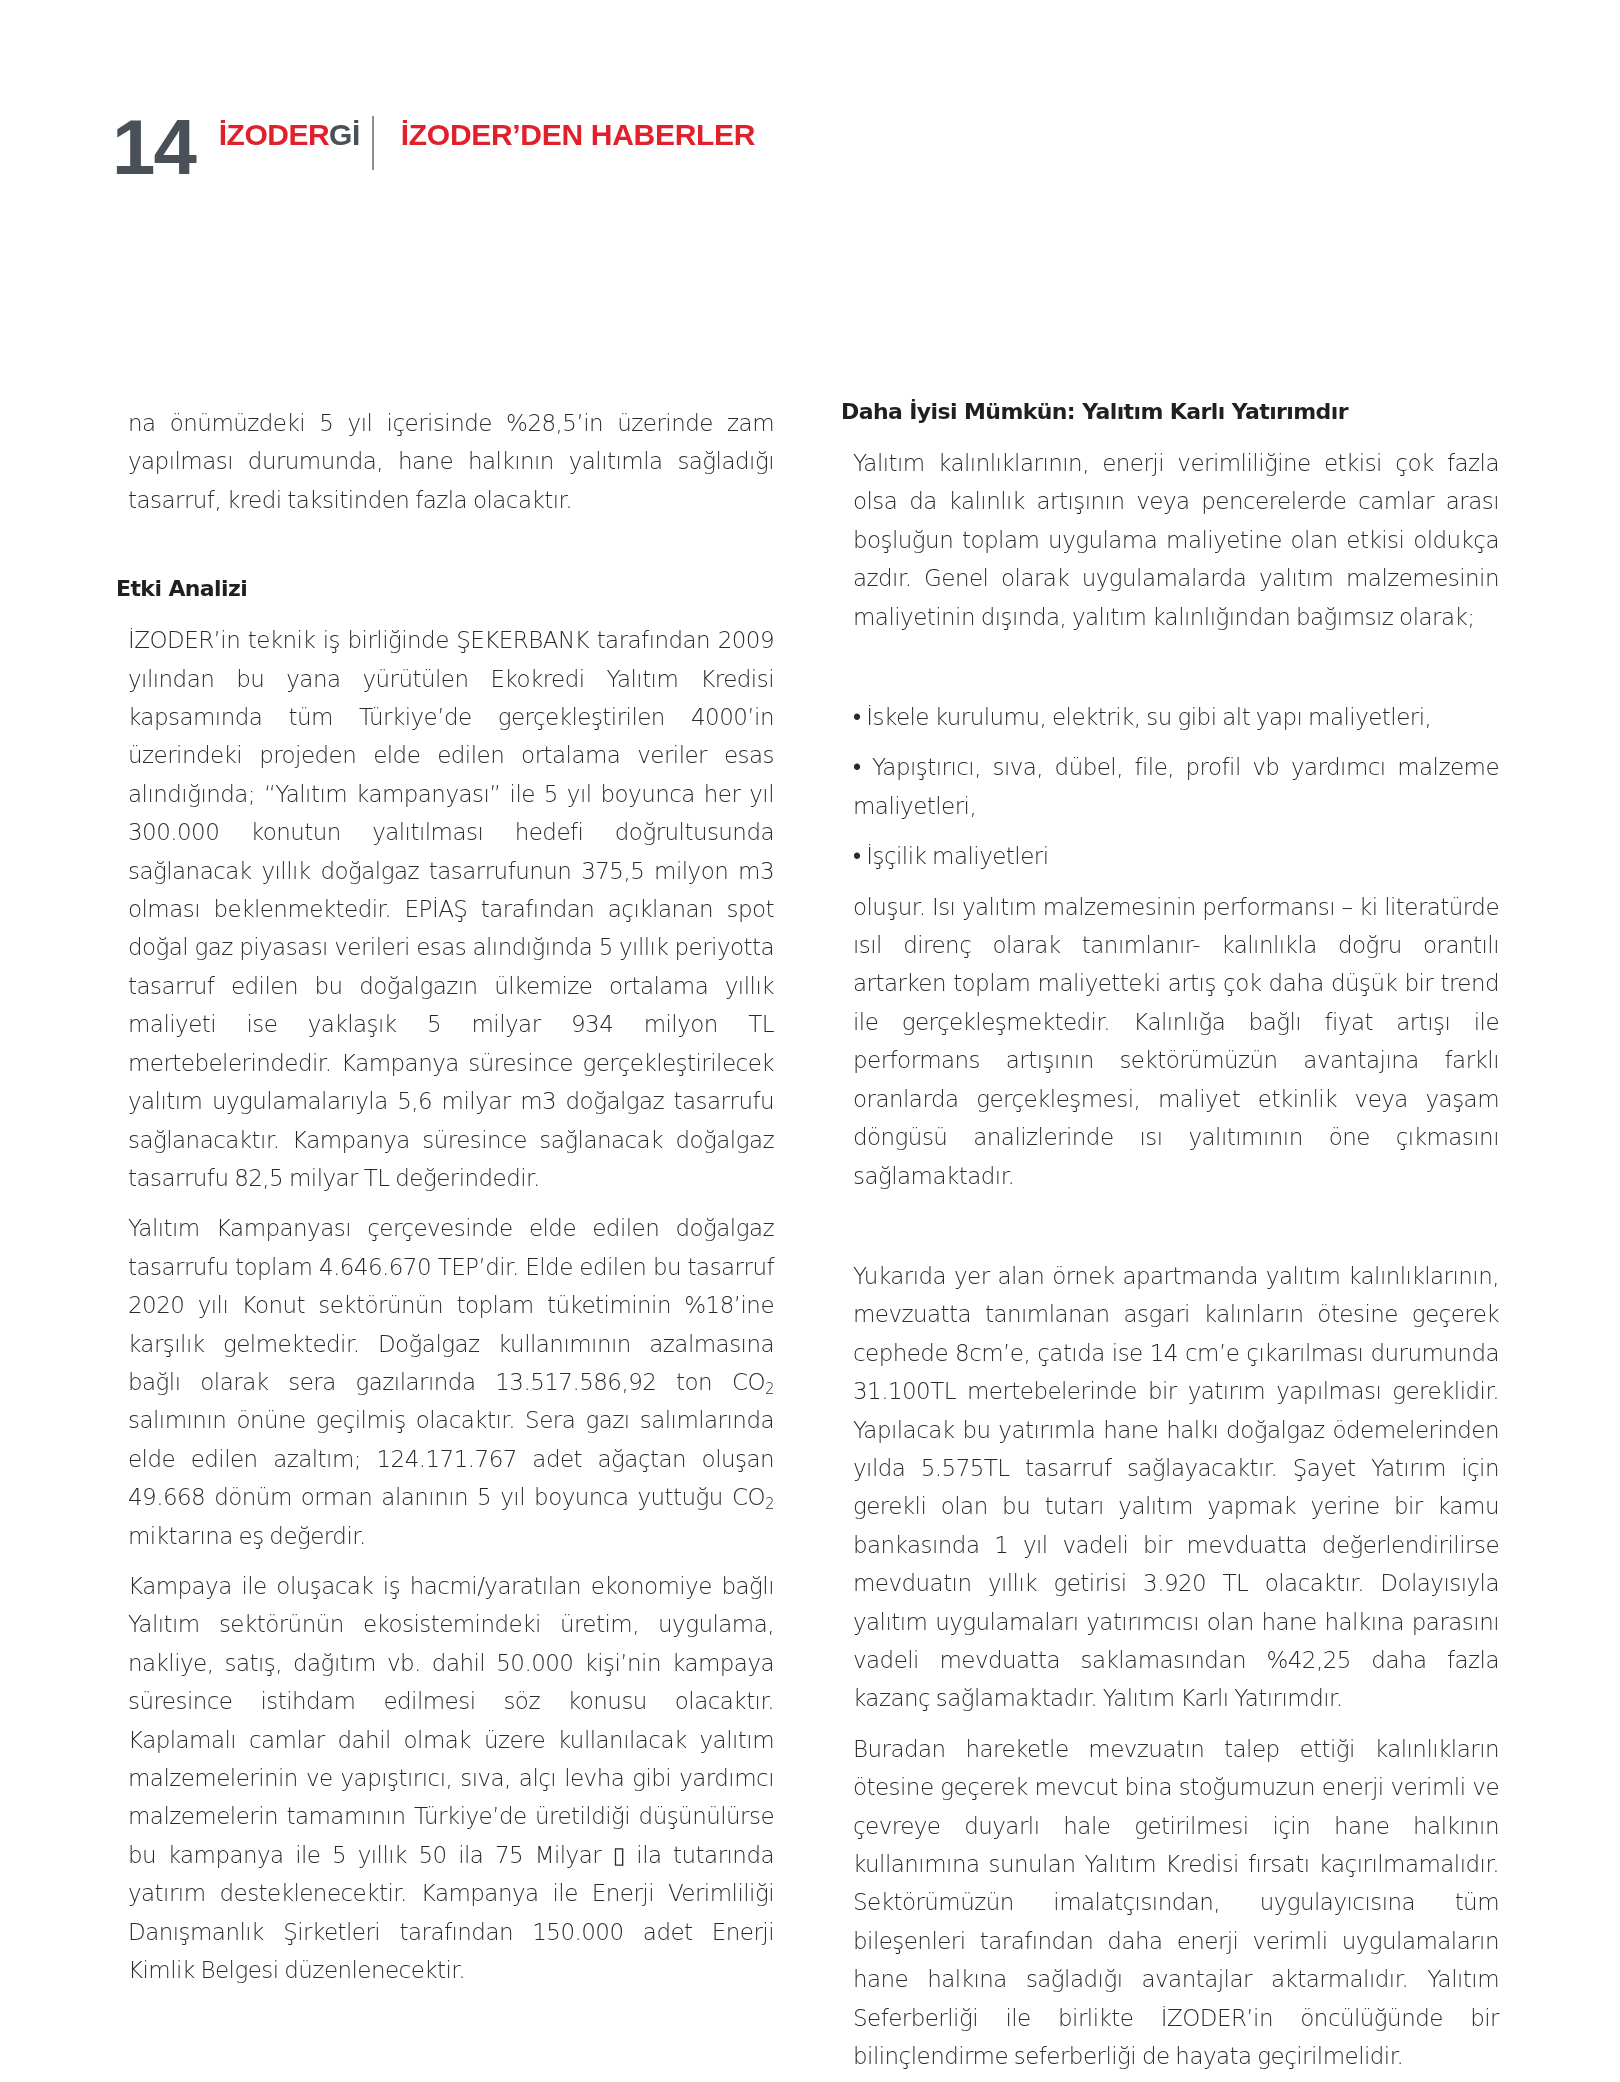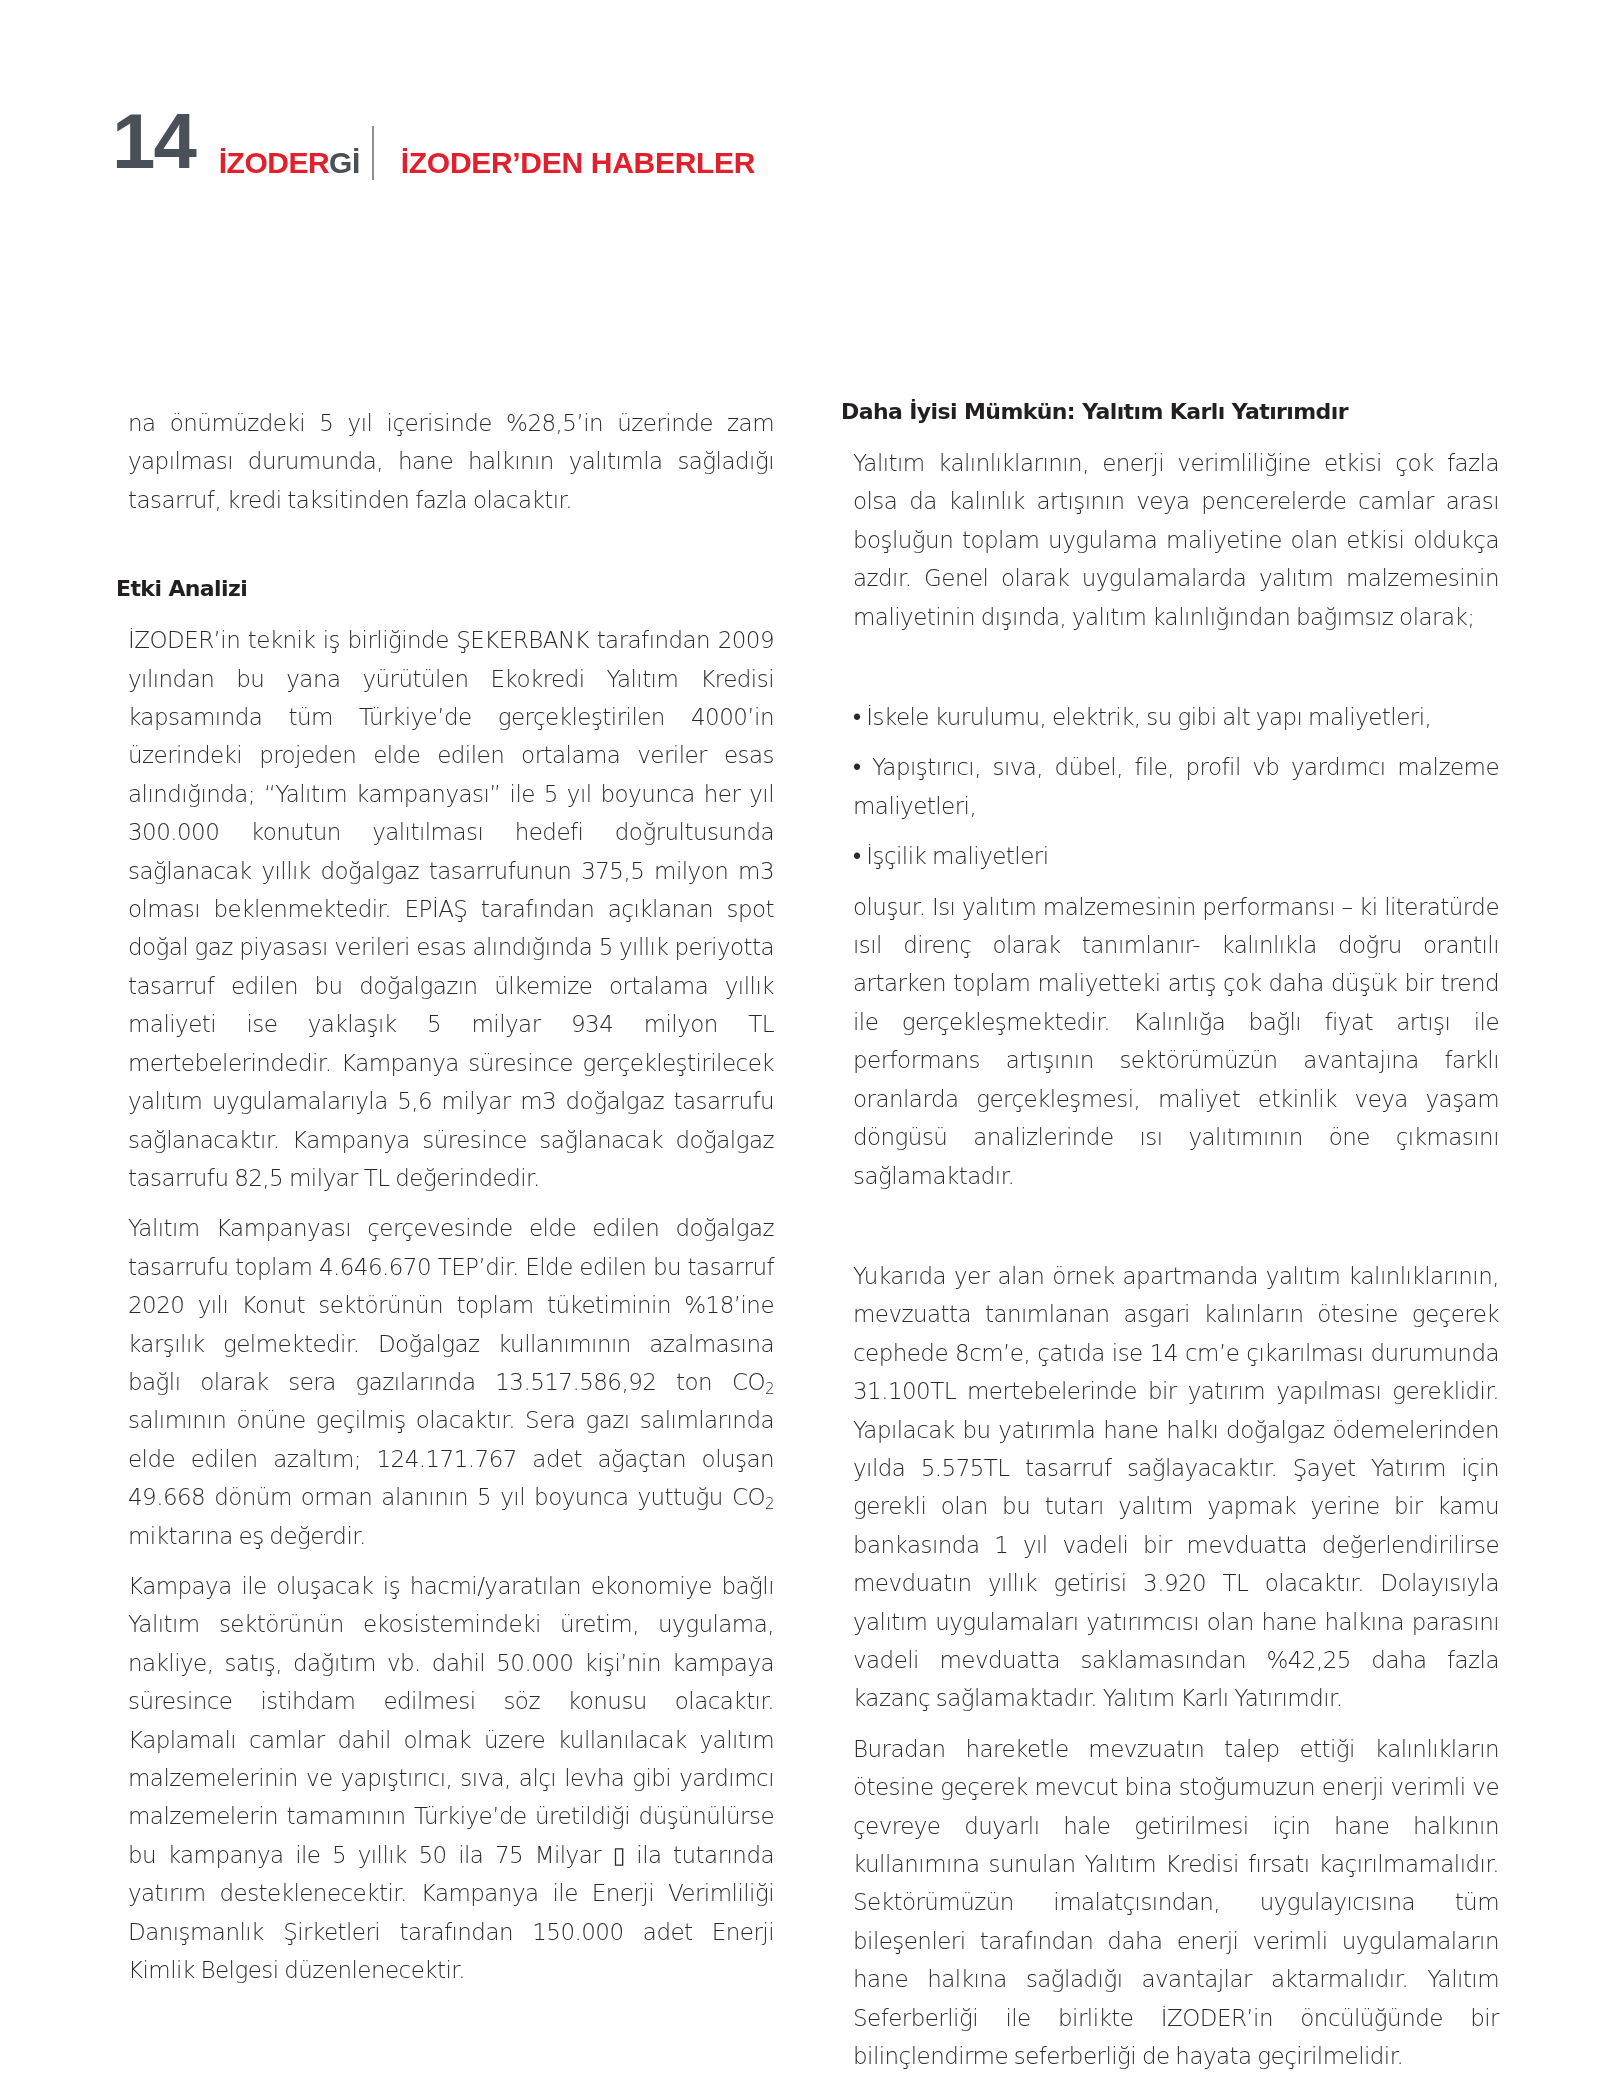--- a/index.html
+++ b/index.html
@@ -1,24 +1,24 @@
 <!DOCTYPE html>
 <html><head>
   <meta charset="utf-8">
   <style>
     html, body { margin: 0; padding: 0; background: #ffffff; }
     body { width: 1620px; height: 2082px; position: relative; overflow: hidden;
            font-family: "DejaVu Sans", "Liberation Sans", sans-serif; color: #231f20; }
 
-    .header { position: absolute; left: 112px; top: 108px; height: 72px; display: flex; align-items: flex-end; }
+    .header { position: absolute; left: 112px; top: 108px; height: 72px; display: flex; align-items: flex-start; }
     .page-num { font-family: "Liberation Sans", sans-serif; font-weight: bold; font-size: 78px;
                 color: #4a5057; letter-spacing: -2px; line-height: 1; margin-right: 24px; }
     .mag { font-family: "Liberation Sans", sans-serif; font-weight: bold; font-size: 30px; color: #e2202b;
            letter-spacing: -0.5px; display: flex; align-items: baseline; margin-top: 10px; }
-    .mag .gi { color: #4a5057; margin-top: 11px; }
+    .mag .gi { color: #4a5057; }
     .divider { width: 2px; height: 54px; background: #8b8f93; margin: 8px 14px 0 12px; }
     .section { font-family: "Liberation Sans", sans-serif; font-weight: bold; font-size: 30px; color: #e2202b;
                letter-spacing: -0.3px; margin-top: 10px; margin-left: 13px; }
 
     .col { position: absolute; top: 392px; width: 670px; font-size: 23px; line-height: 38.4px;
            font-family: "DejaVu Sans", sans-serif; font-weight: 300; color: #2a2a2a; }
     .col.left { left: 116px; }
     .col.right { left: 841px; }
     .col p { margin: 12px; text-align: justify; hyphens: manual; letter-spacing: -0.55px; word-spacing: -1px; }
     .col h2 { margin: 0; font-size: 22px; line-height: 40px; font-weight: bold; color: #231f20;

